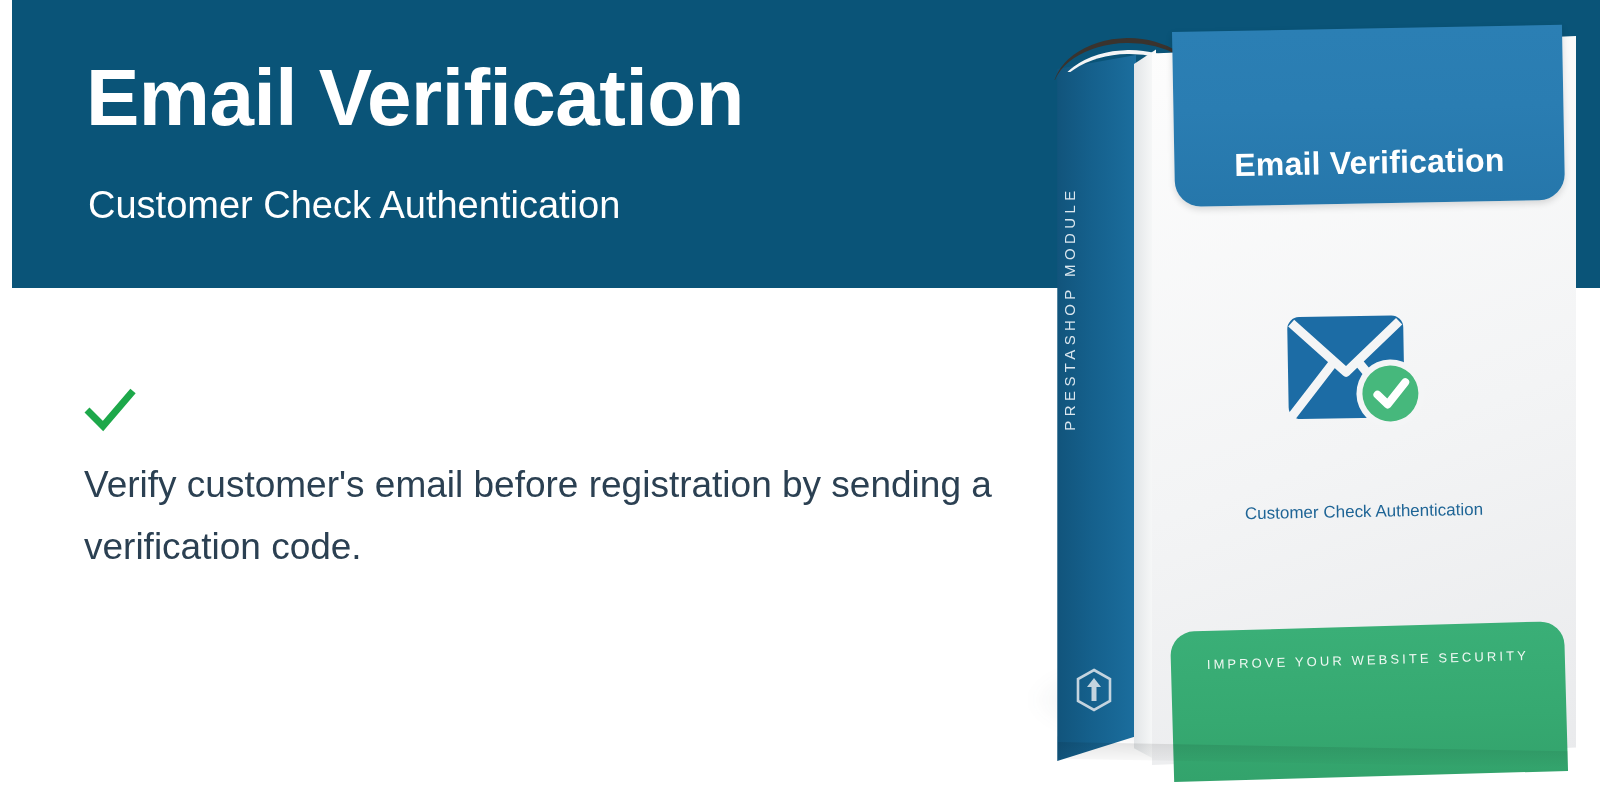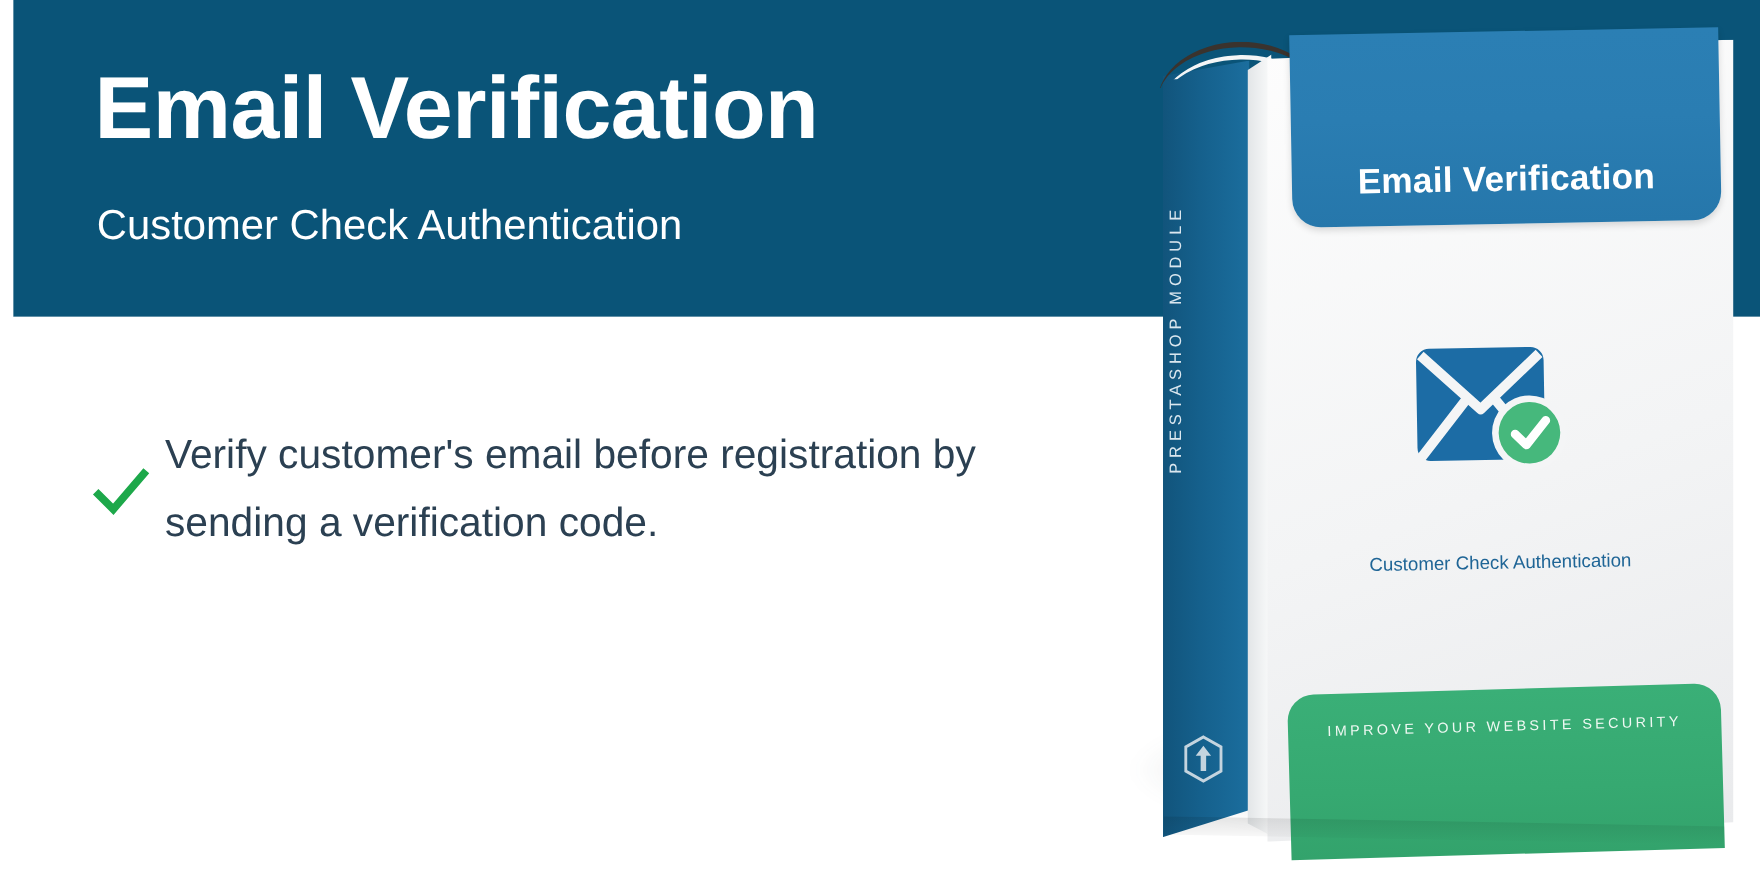--- a/index.html
+++ b/index.html
@@ -31,21 +31,21 @@
     color:#ffffff;font-size:80px;line-height:1;font-weight:700;
     letter-spacing:-0.5px;white-space:nowrap;
   }
   .subtitle{
     position:absolute;left:76px;top:186px;
     color:#ffffff;font-size:38px;line-height:1;font-weight:400;
     white-space:nowrap;
   }
 
   .bullets{position:absolute;left:72px;top:382px;width:940px;}
-  .bullet{display:flex;align-items:center;margin-bottom:32px;}
+  .bullet{display:flex;align-items:flex-start;margin-bottom:32px;flex-direction:column;}
   .check{
     width:66px;flex:0 0 66px;padding-top:6px;
   }
   .check svg{display:block;}
   .bullet-text{
     color:#2b4052;font-size:37px;line-height:1.68;font-weight:400;
   }
 
   
   .box-wrap{position:absolute;left:1010px;top:0px;width:590px;height:800px;}

